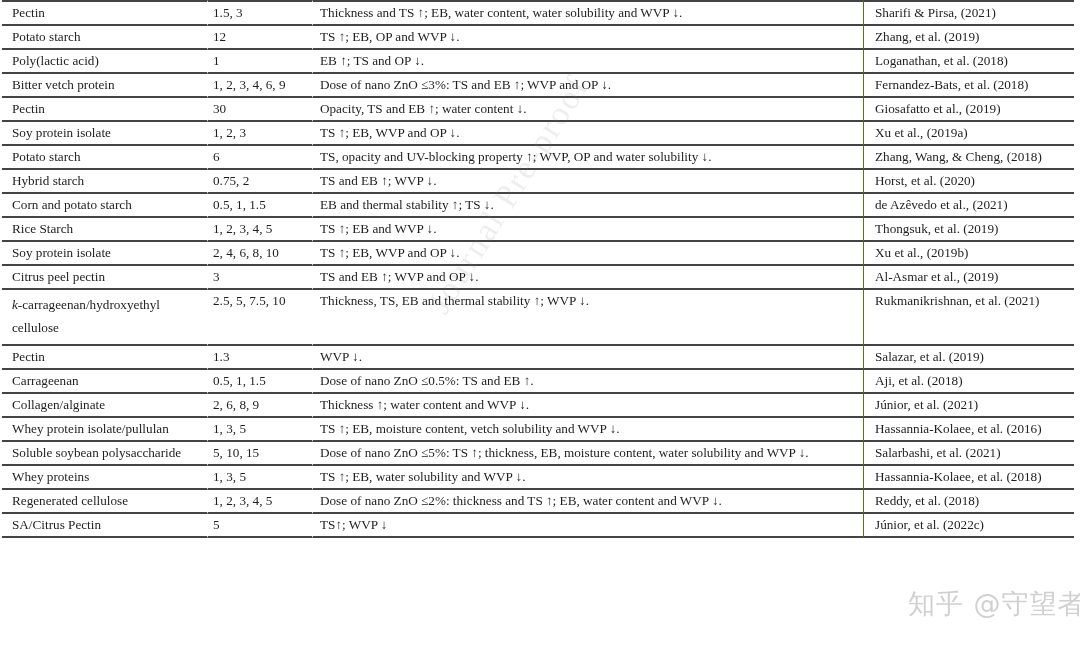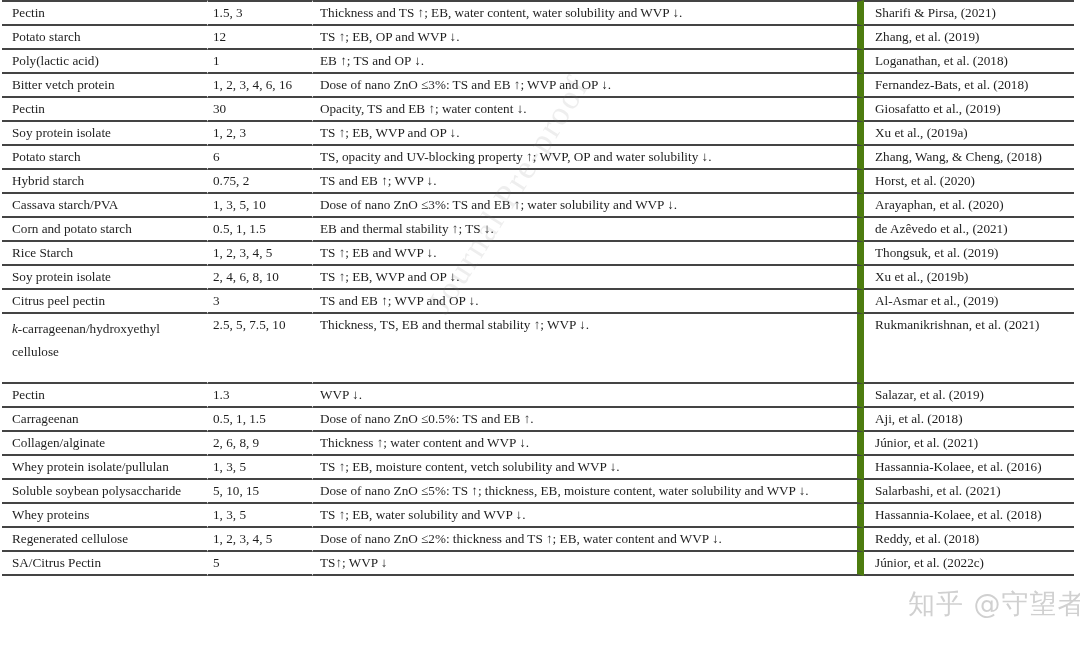--- a/index.html
+++ b/index.html
@@ -34,24 +34,24 @@
       vertical-align: top;
       border-bottom: 2px solid #444;
       white-space: nowrap;
       background-clip: padding-box;
     }
     .table tr:first-child td {
       border-top: 2px solid #444;
     }
     .table td.c1 { padding-left: 10px; border-right: 1px solid #fff; }
     .table td.c2 { padding-left: 5px; border-right: 1px solid #fff; }
-    .table td.c3 { padding-left: 7px; border-right: 7px solid #4d7c0f; }
+    .table td.c3 { padding-left: 7px; border-right: 1px solid #4d7c0f; }
     .table td.c4 { padding-left: 11px; margin-top: 12px; }
     .table td.wrap { white-space: normal; }
-    .table tr.tall td { padding-bottom: 19px; }
+    .table tr.tall td { padding-bottom: 5px; }
     .table tr.tall td.c1 { line-height: 23px; }
     .table tr.tall td.c2,
     .table tr.tall td.c3,
     .table tr.tall td.c4 { line-height: 15px; padding-bottom: 28px; }
     .watermark {
       position: absolute;
       left: 420px;
       top: 300px;
       transform: rotate(-58deg);
       transform-origin: left top;
@@ -99,21 +99,21 @@
           <td class="c4">Zhang, et al. (2019)</td>
         </tr>
         <tr>
           <td class="c1">Poly(lactic acid)</td>
           <td class="c2">1</td>
           <td class="c3">EB ↑; TS and OP ↓.</td>
           <td class="c4">Loganathan, et al. (2018)</td>
         </tr>
         <tr>
           <td class="c1">Bitter vetch protein</td>
-          <td class="c2">1, 2, 3, 4, 6, 16</td>
+          <td class="c2">1, 2, 3, 4, 6, 9</td>
           <td class="c3">Dose of nano ZnO ≤3%: TS and EB ↑; WVP and OP ↓.</td>
           <td class="c4">Fernandez-Bats, et al. (2018)</td>
         </tr>
         <tr>
           <td class="c1">Pectin</td>
           <td class="c2">30</td>
           <td class="c3">Opacity, TS and EB ↑; water content ↓.</td>
           <td class="c4">Giosafatto et al., (2019)</td>
         </tr>
         <tr>
@@ -126,26 +126,20 @@
           <td class="c1">Potato starch</td>
           <td class="c2">6</td>
           <td class="c3">TS, opacity and UV-blocking property ↑; WVP, OP and water solubility ↓.</td>
           <td class="c4">Zhang, Wang, &amp; Cheng, (2018)</td>
         </tr>
         <tr>
           <td class="c1">Hybrid starch</td>
           <td class="c2">0.75, 2</td>
           <td class="c3">TS and EB ↑; WVP ↓.</td>
           <td class="c4">Horst, et al. (2020)</td>
-        </tr>
-        <tr>
-          <td class="c1">Cassava starch/PVA</td>
-          <td class="c2">1, 3, 5, 10</td>
-          <td class="c3">Dose of nano ZnO ≤3%: TS and EB ↑; water solubility and WVP ↓.</td>
-          <td class="c4">Arayaphan, et al. (2020)</td>
         </tr>
         <tr>
           <td class="c1">Corn and potato starch</td>
           <td class="c2">0.5, 1, 1.5</td>
           <td class="c3">EB and thermal stability ↑; TS ↓.</td>
           <td class="c4">de Azêvedo et al., (2021)</td>
         </tr>
         <tr>
           <td class="c1">Rice Starch</td>
           <td class="c2">1, 2, 3, 4, 5</td>

